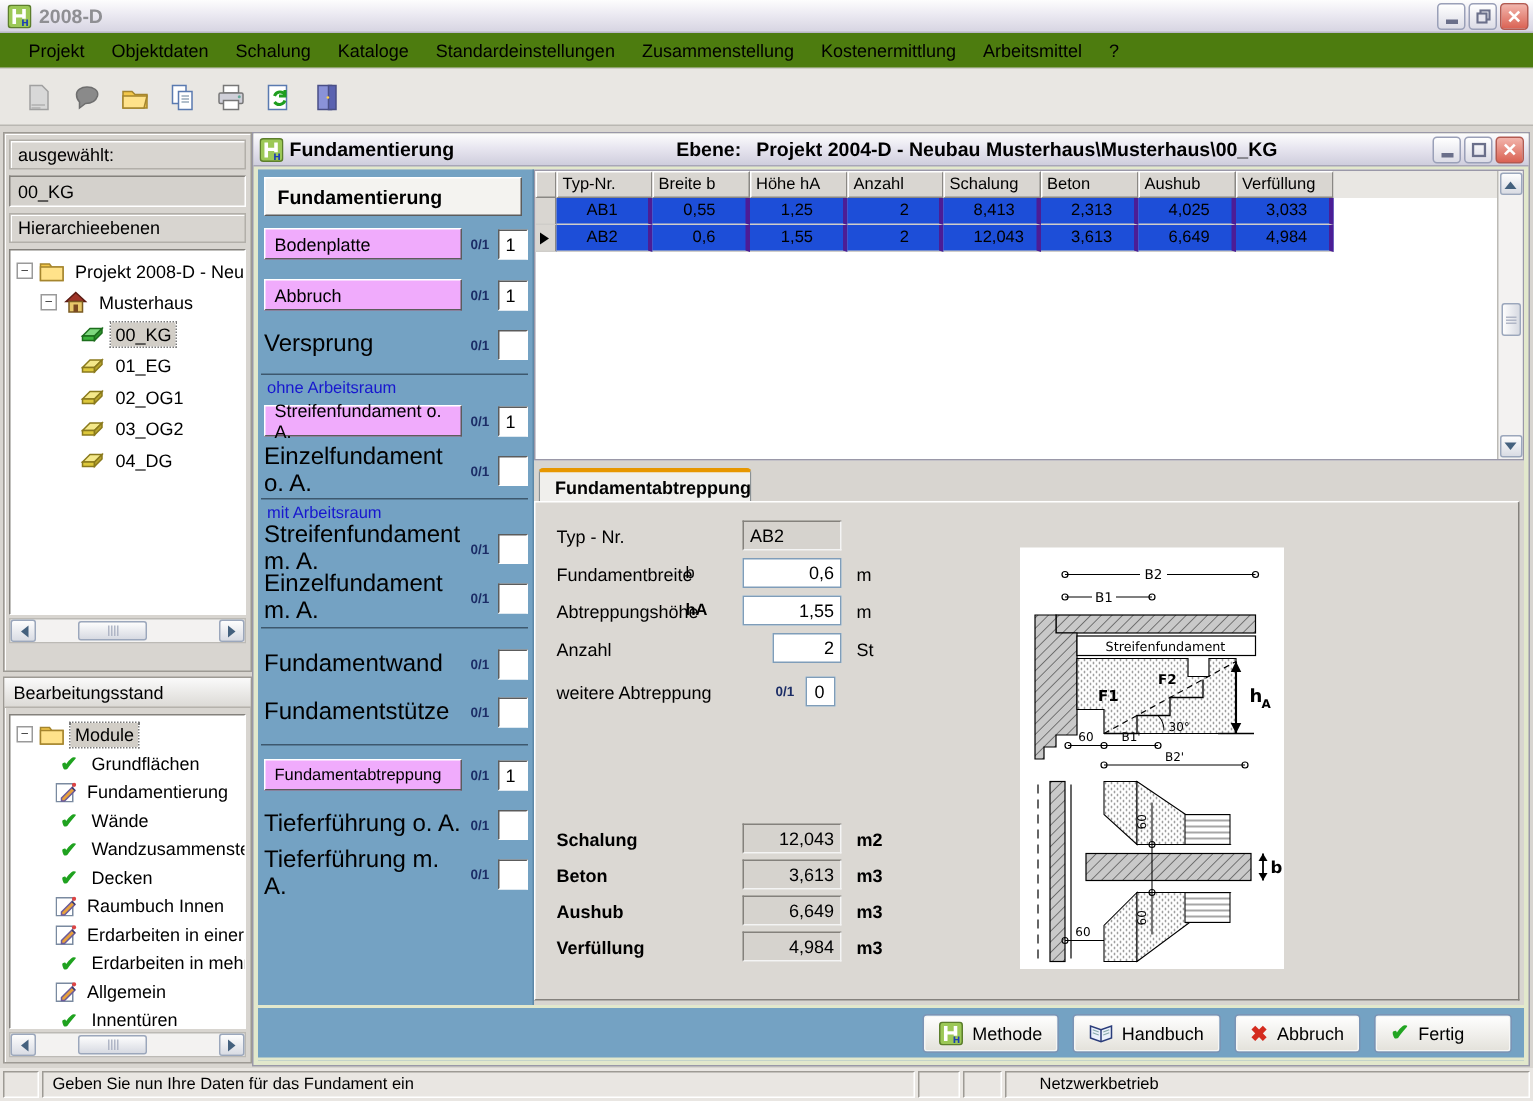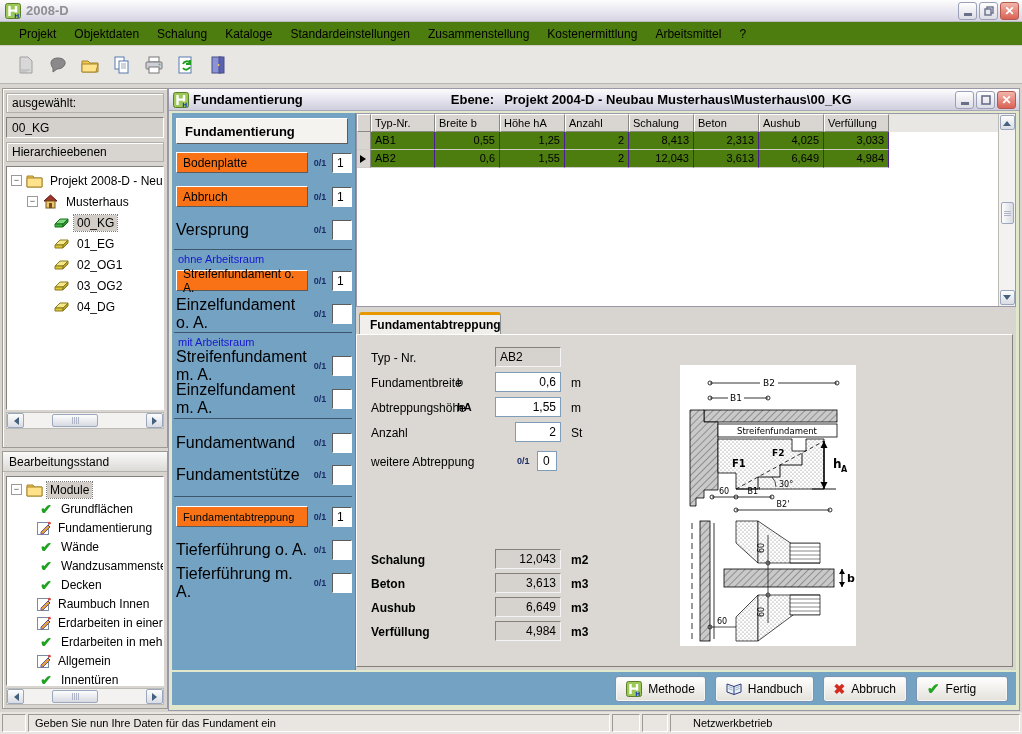--- a/index.html
+++ b/index.html
@@ -71,36 +71,36 @@
   .child-title .t2 { font-weight:bold; font-size:13px; margin-left:148px; }
   .child-inner { position:absolute; left:3px; top:24px; right:3px; bottom:3px; background:#d8d5d0; }
 
   
   .sidebar { position:absolute; left:0; top:0; width:184px; bottom:37px; background:#74a2c3; border-right:1px solid #5d88a8; }
   .sb-header { position:absolute; left:4px; top:5px; width:172px; height:26px; background:#f4f3f0;
     border:1px solid; border-color:#fff #5c5c5c #5c5c5c #fff; display:flex; align-items:center; padding-left:8px;
     font-weight:bold; font-size:13px; }
   .sb-row { position:absolute; left:4px; width:176px; height:21px; display:flex; align-items:center; }
   .sb-label { width:132px; font-size:16px; color:#000; }
-  .sb-btn { width:132px; height:21px; background:#f97316; border:1px solid; border-color:#fff #5c5c5c #5c5c5c #fff;
+  .sb-btn { width:132px; height:21px; background:#f0abfc; border:1px solid; border-color:#fff #5c5c5c #5c5c5c #fff;
     display:flex; align-items:center; padding-left:6px; font-size:12px; }
   .sb-ratio { width:24px; text-align:center; font-size:9px; font-weight:bold; color:#1c2d66; }
   .sb-count { width:20px; height:20px; background:#fff; border:1px solid; border-color:#5c5c5c #fff #fff #5c5c5c;
     font-size:12px; padding-left:4px; line-height:18px; }
   .sb-sep { position:absolute; left:2px; width:178px; border-top:1px solid #3d586e; }
   .sb-section { position:absolute; left:6px; font-size:11px; color:#1717cf; }
 
   
   .grid-wrap { position:absolute; left:184px; top:0; right:0; height:194px; background:#fff; border:1px solid #9a98a8; }
   .grid { position:absolute; left:0; top:0; right:17px; display:grid;
     grid-template-columns:14px 64px 65px 65px 64px 65px 65px 65px 65px 1fr; }
   .gh { height:18px; background:#d9d6d1; border-right:1px solid #8a8884; border-bottom:1px solid #8a8884;
     border-top:1px solid #fff; border-left:1px solid #fff; font-size:11px; padding:2px 3px; overflow:hidden; }
-  .gc { height:18px; border-right:1px solid #4c1d95; border-bottom:1px solid #cfcdc9; font-size:11px; padding:2px 4px;
-    background:#4d7c0f; white-space:nowrap; overflow:hidden; }
+  .gc { height:18px; border-right:3px solid #4c1d95; border-bottom:1px solid #cfcdc9; font-size:11px; padding:2px 20px;
+    background:#1d4ed8; white-space:nowrap; overflow:hidden; }
   .gc.num { text-align:right; }
   .gsel { background:#d9d6d1; border-right:1px solid #8a8884; border-bottom:1px solid #cfcdc9; display:flex; align-items:center; justify-content:center; }
   .row-arrow { width:0; height:0; border:4px solid transparent; border-left:6px solid #000; margin-left:3px;}
   .vscroll { position:absolute; right:0; top:0; bottom:0; width:17px; background:#f3f2f1; border-left:1px solid #bcbab5;
     display:flex; flex-direction:column; align-items:center; justify-content:space-between; padding:1px 0; }
   .vthumb { width:13px; height:22px; background:linear-gradient(90deg,#fdfdfd,#d7dae2); border:1px solid #9ba7bc; border-radius:2px;
     display:flex; flex-direction:column; align-items:center; justify-content:center; gap:1px; position:absolute; top:88px; left:2px;}
   .vthumb i { display:block; width:7px; height:1px; background:#b0b6c6; }
 
   

